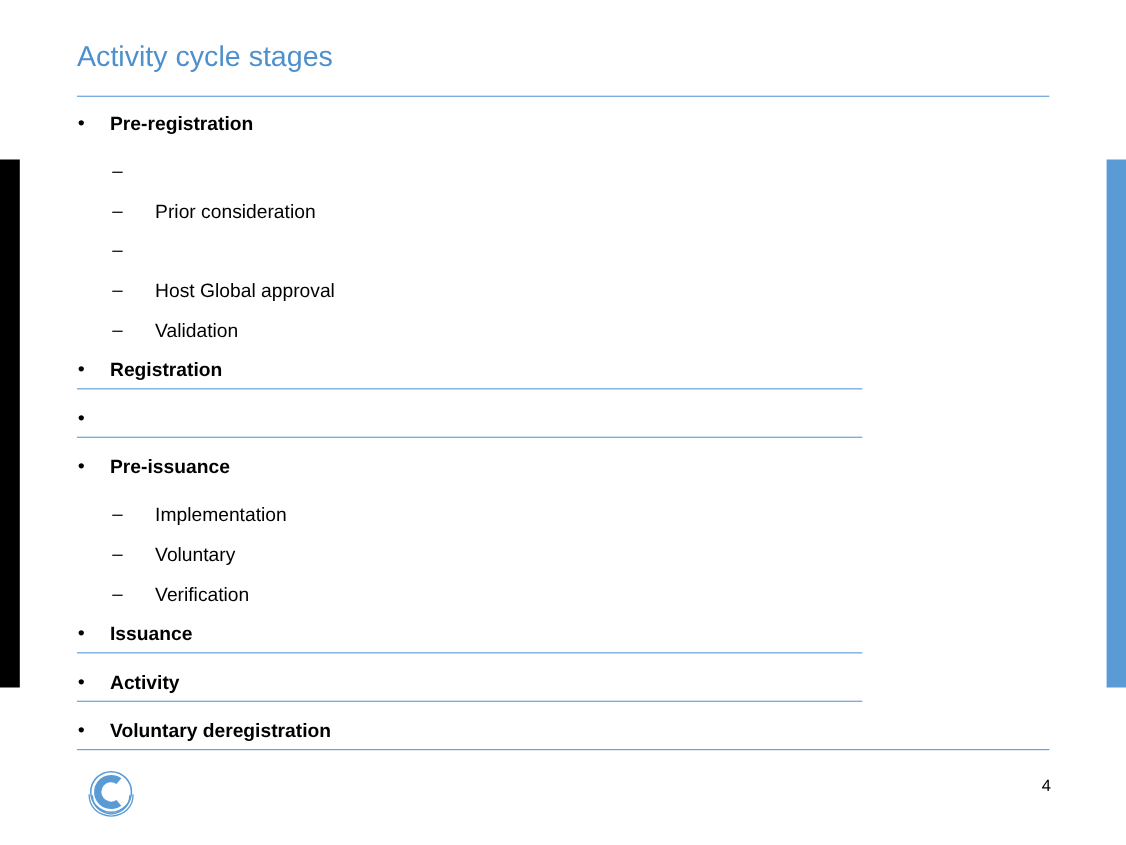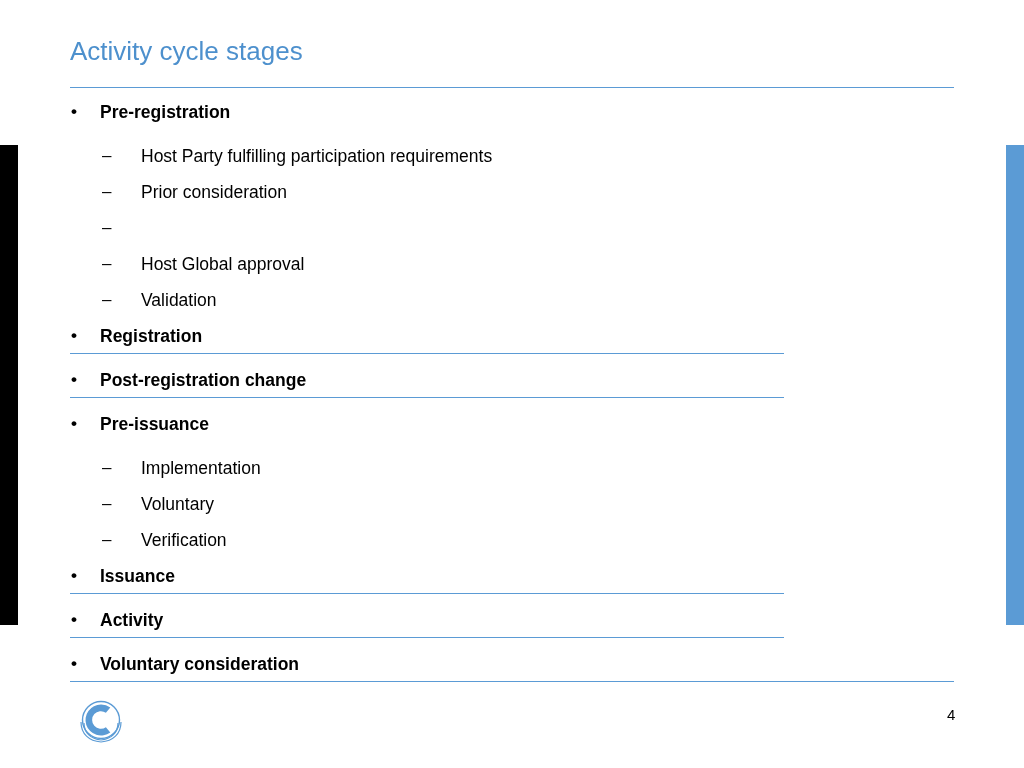--- a/index.html
+++ b/index.html
@@ -128,21 +128,20 @@
 
   <div class="content">
 
     <div class="l1">
       <span class="bullet">•</span>
       <span>Pre-registration</span>
     </div>
 
     <div class="l2">
       <span class="dash">–</span>
-      <span>Host Party fulfilling participation requirements</span>
     </div>
 
     <div class="l2">
       <span class="dash">–</span>
       <span>Prior consideration</span>
     </div>
 
     <div class="l2">
       <span class="dash">–</span>
     </div>
@@ -157,21 +156,20 @@
       <span>Validation</span>
     </div>
 
     <div class="l1">
       <span class="bullet">•</span>
       <span>Registration</span>
     </div>
 
     <div class="l1">
       <span class="bullet">•</span>
-      <span>Post-registration change</span>
     </div>
 
     <div class="l1">
       <span class="bullet">•</span>
       <span>Pre-issuance</span>
     </div>
 
     <div class="l2">
       <span class="dash">–</span>
       <span>Implementation</span>
@@ -192,21 +190,21 @@
       <span>Issuance</span>
     </div>
 
     <div class="l1">
       <span class="bullet">•</span>
       <span>Activity</span>
     </div>
 
     <div class="l1">
       <span class="bullet">•</span>
-      <span>Voluntary consideration</span>
+      <span>Voluntary deregistration</span>
     </div>
 
   </div>
 
   <div class="rule" style="left:70px; top:353px; width:714px;"></div>
   <div class="rule" style="left:70px; top:397px; width:714px;"></div>
   <div class="rule" style="left:70px; top:593px; width:714px;"></div>
   <div class="rule" style="left:70px; top:637px; width:714px;"></div>
   <div class="rule" style="left:70px; top:681px; width:884px;"></div>
 

